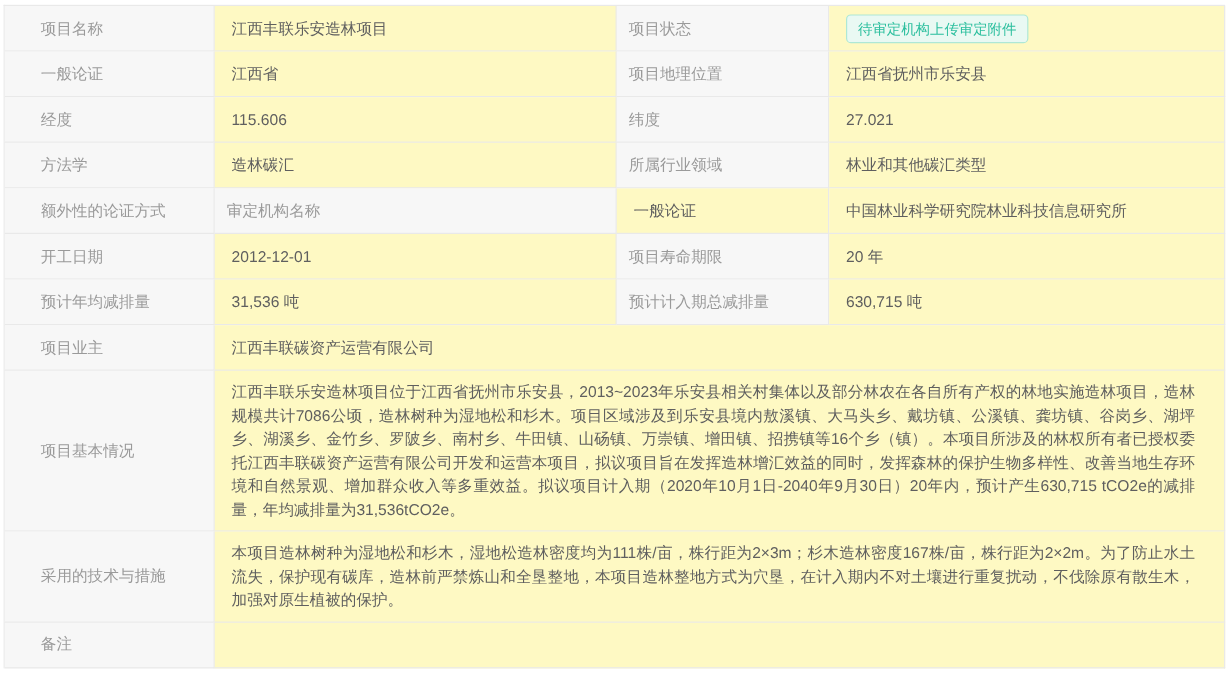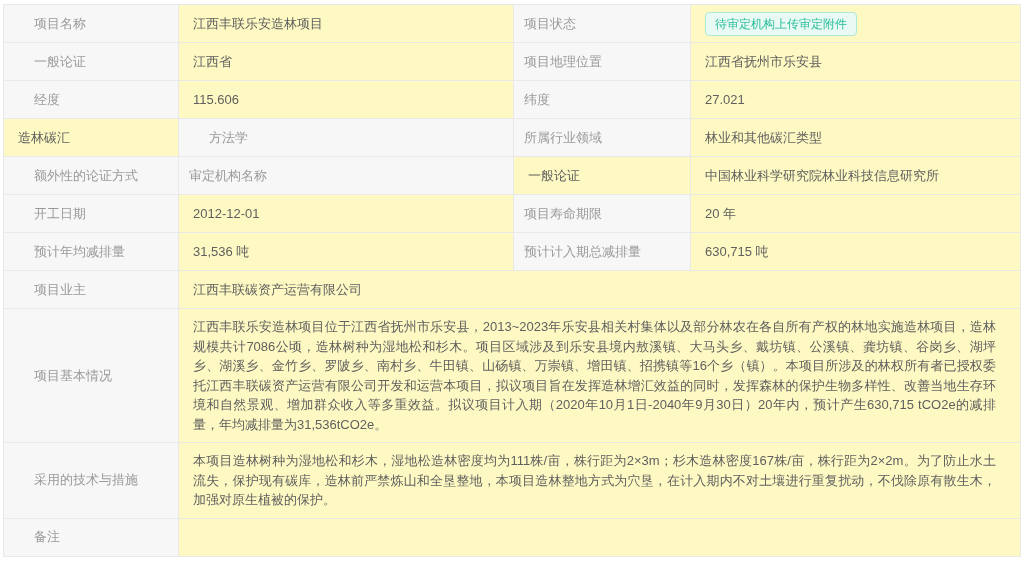--- a/index.html
+++ b/index.html
@@ -68,22 +68,22 @@
   </div>
 
   <div class="row">
     <div class="cell label c1">经度</div>
     <div class="cell value c2">115.606</div>
     <div class="cell label c3">纬度</div>
     <div class="cell value c4">27.021</div>
   </div>
 
   <div class="row">
+    <div class="cell label c1">方法学</div>
     <div class="cell value c2">造林碳汇</div>
-    <div class="cell label c1">方法学</div>
     <div class="cell label c3">所属行业领域</div>
     <div class="cell value c4">林业和其他碳汇类型</div>
   </div>
 
   <div class="row">
     <div class="cell label c1">额外性的论证方式</div>
     <div class="cell label c3">审定机构名称</div>
     <div class="cell value c2">一般论证</div>
     <div class="cell value c4">中国林业科学研究院林业科技信息研究所</div>
   </div>

